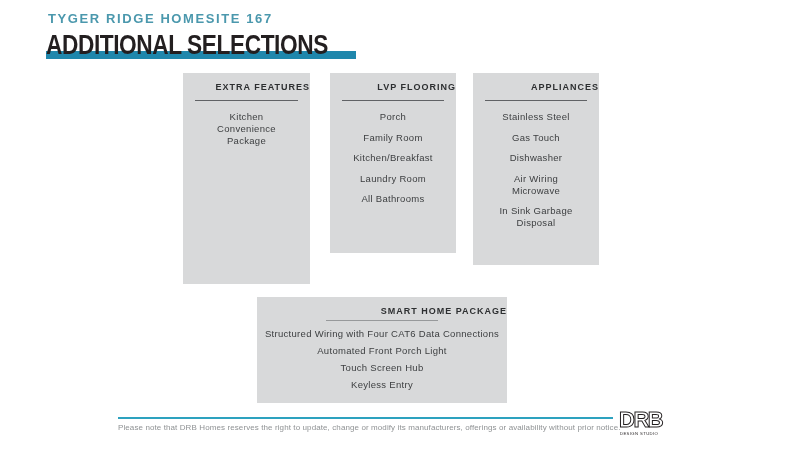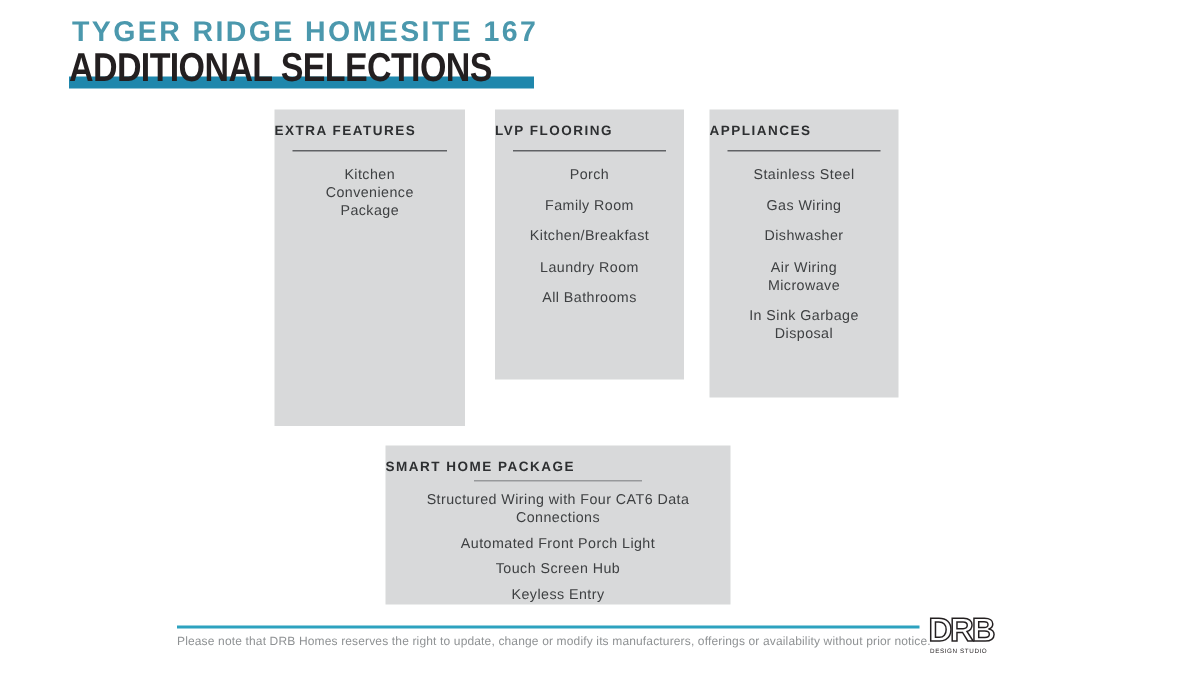--- a/index.html
+++ b/index.html
@@ -13,21 +13,21 @@
     width: 800px;
     height: 450px;
     background: #ffffff;
     overflow: hidden;
   }
 
   
   .subtitle {
     position: absolute;
     left: 48px; top: 11px;
-    font-size: 19px;
+    font-size: 13px;
     font-weight: bold;
     letter-spacing: 1.6px;
     color: var(--subtitle-teal, #4b98ad);
     white-space: nowrap;
   }
   .page-title {
     position: absolute;
     left: 46px; top: 30px;
     margin: 0;
     font-size: 27px;
@@ -49,26 +49,26 @@
 
   
   .card {
     position: absolute;
     background: var(--card-bg, #d8d9da);
     box-sizing: border-box;
   }
   .card-0 { left: 183px; top: 73px; width: 127px; height: 211px; }
   .card-1 { left: 330px; top: 73px; width: 126px; height: 180px; }
   .card-2 { left: 473px; top: 73px; width: 126px; height: 192px; }
-  .card-smart { left: 257px; top: 297px; width: 230px; height: 106px; }
+  .card-smart { left: 257px; top: 297px; width: 250px; height: 106px; }
 
   .card-title {
     margin: 0;
     padding-top: 9px;
-    text-align: left;
+    text-align: right;
     font-size: 9px;
     font-weight: bold;
     letter-spacing: 1px;
     color: var(--heading-text, #2d2f31);
   }
   .card-rule {
     height: 0;
     border: 0;
     border-top: 1px solid #606265;
     margin: 8px 12px 0 12px;
@@ -145,21 +145,21 @@
       <li>Laundry Room</li>
       <li>All Bathrooms</li>
     </ul>
   </section>
 
   <section class="card card-2">
     <h2 class="card-title">APPLIANCES</h2>
     <hr class="card-rule">
     <ul class="card-items">
       <li>Stainless Steel</li>
-      <li>Gas Wiring</li>
+      <li>Gas Touch</li>
       <li>Dishwasher</li>
       <li>Air Wiring Microwave</li>
       <li>In Sink Garbage Disposal</li>
     </ul>
   </section>
 
   <section class="card card-smart">
     <h2 class="card-title">SMART HOME PACKAGE</h2>
     <hr class="card-rule">
     <ul class="card-items">

